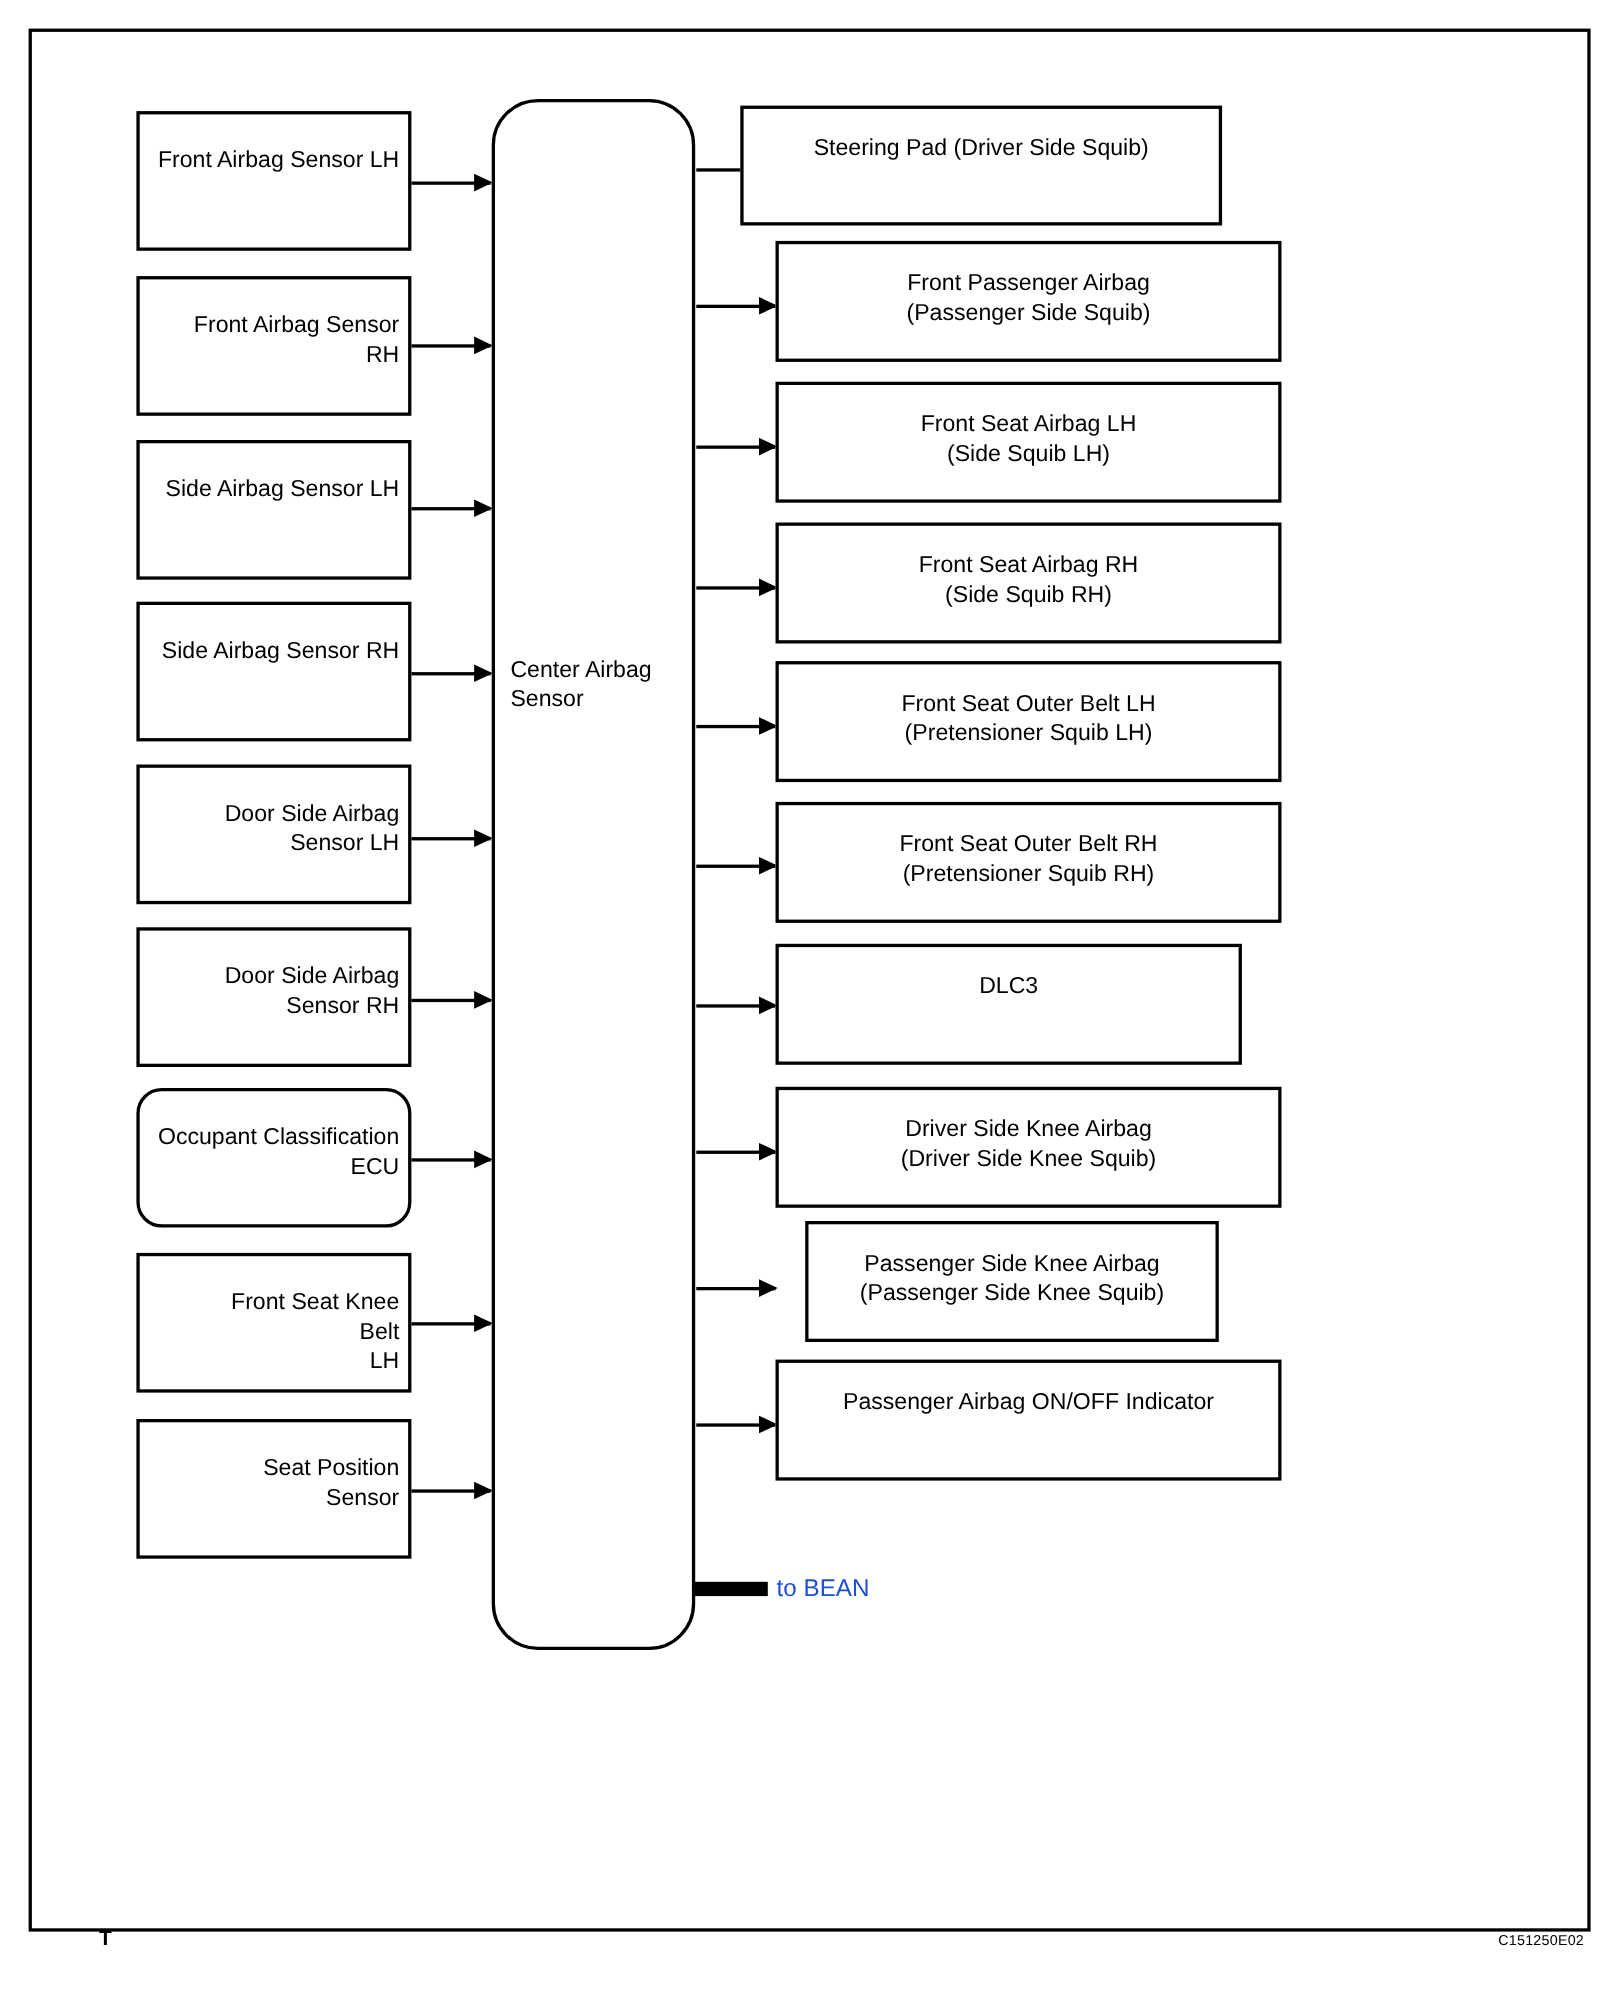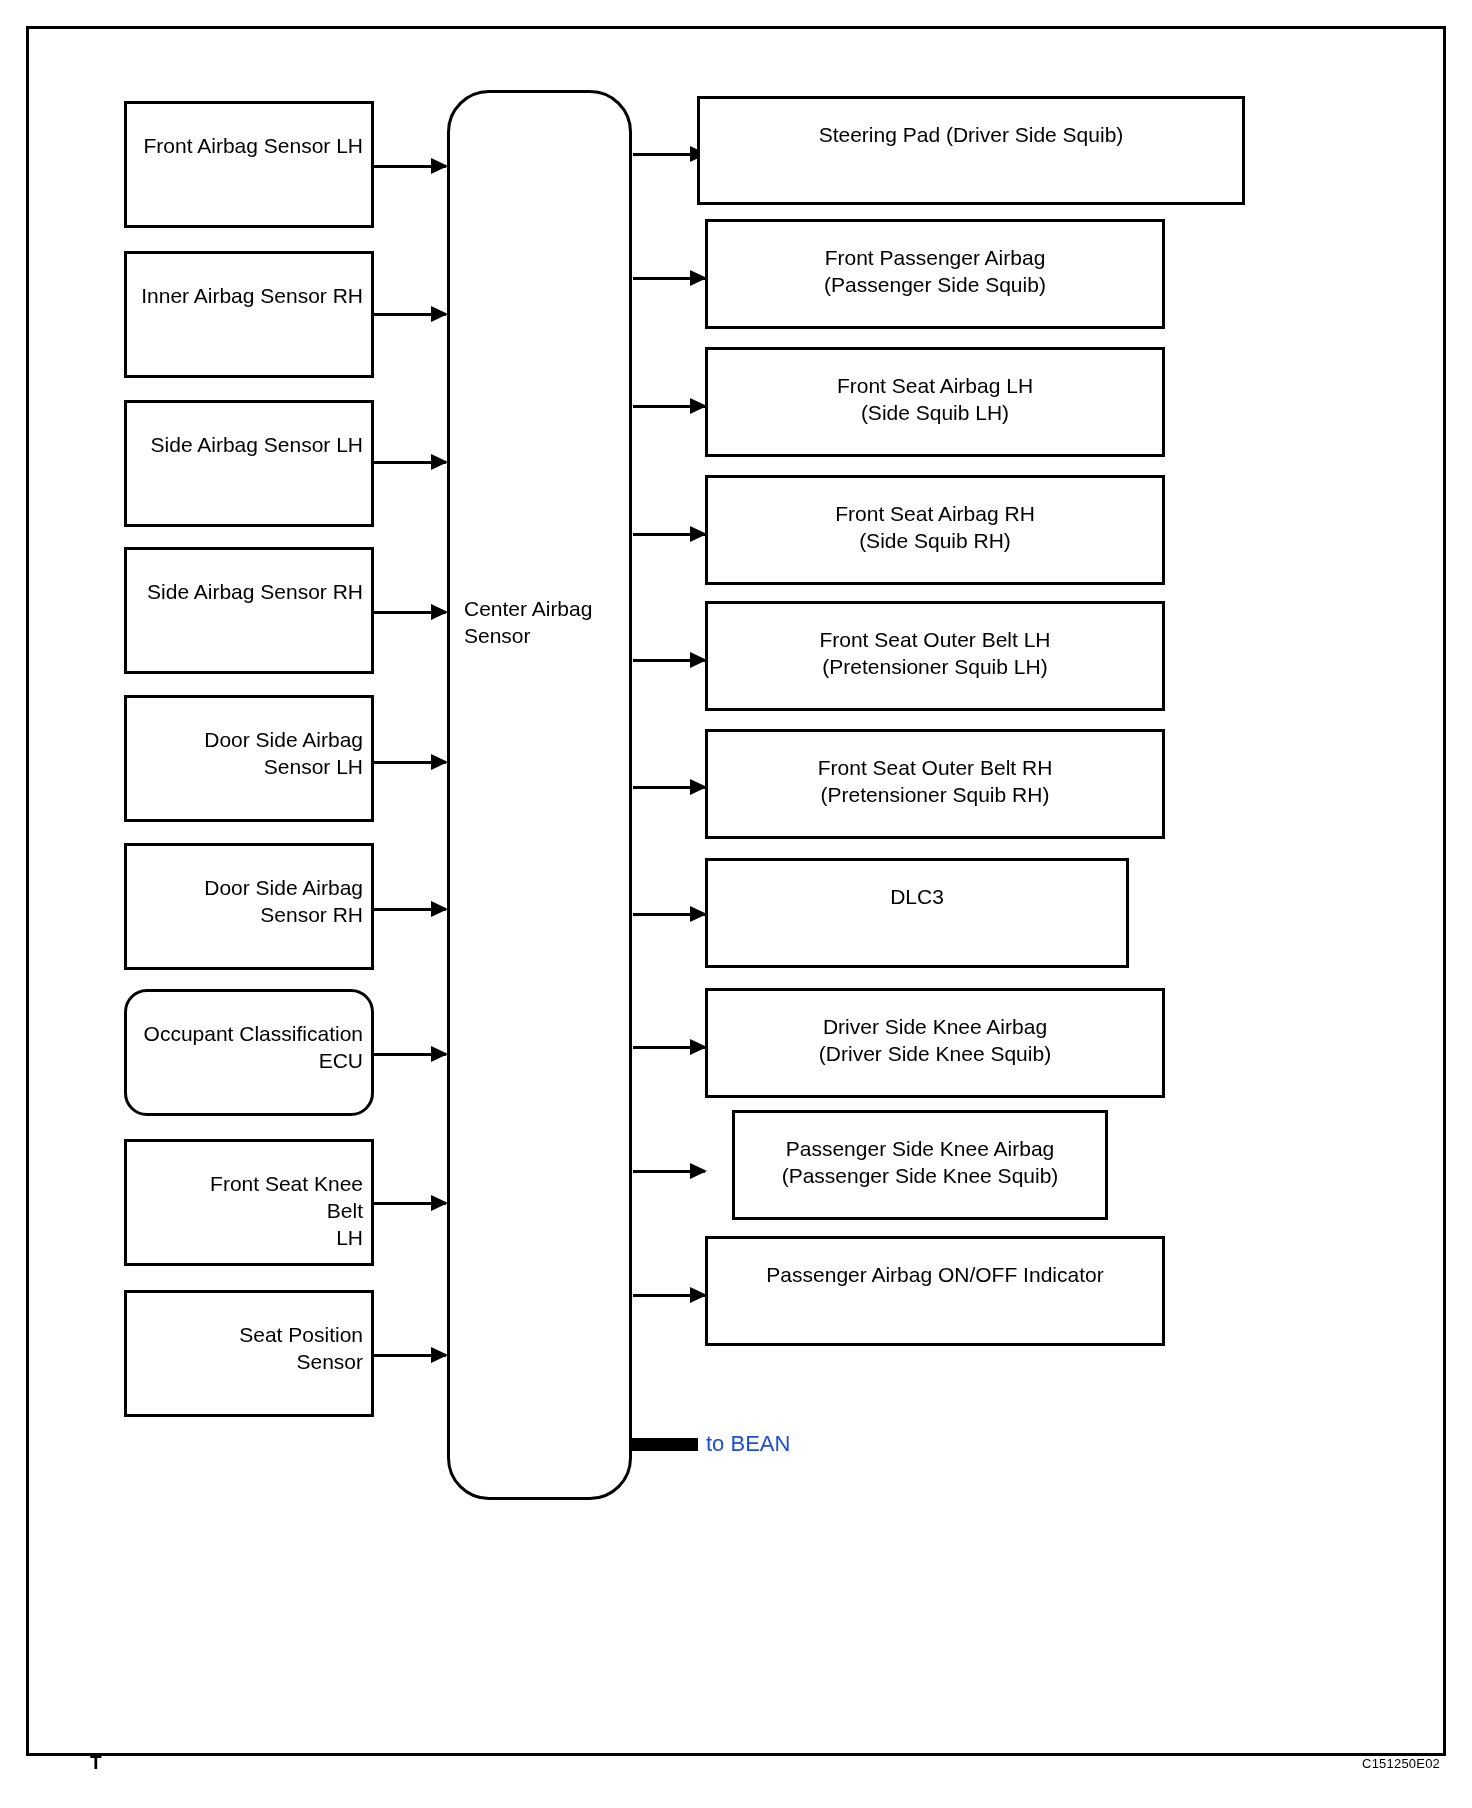--- a/index.html
+++ b/index.html
@@ -142,21 +142,21 @@
 
 <div id="page">
 
   <div id="page-frame"></div>
 
   <div class="node left" style="left:124px; top:101px; width:250px; height:127px;">
     <div class="label">Front Airbag Sensor LH</div>
   </div>
 
   <div class="node left" style="left:124px; top:251px; width:250px; height:127px;">
-    <div class="label">Inner Airbag Sensor RH</div>
+    <div class="label">Front Airbag Sensor RH</div>
   </div>
 
   <div class="node left" style="left:124px; top:400px; width:250px; height:127px;">
     <div class="label">Side Airbag Sensor LH</div>
   </div>
 
   <div class="node left" style="left:124px; top:547px; width:250px; height:127px;">
     <div class="label">Side Airbag Sensor RH</div>
   </div>
 
@@ -203,21 +203,21 @@
   <div class="arrow" style="left:633px; top:277px; width:72px;"></div>
   <div class="arrow" style="left:633px; top:405px; width:72px;"></div>
   <div class="arrow" style="left:633px; top:533px; width:72px;"></div>
   <div class="arrow" style="left:633px; top:659px; width:72px;"></div>
   <div class="arrow" style="left:633px; top:786px; width:72px;"></div>
   <div class="arrow" style="left:633px; top:913px; width:72px;"></div>
   <div class="arrow" style="left:633px; top:1046px; width:72px;"></div>
   <div class="arrow" style="left:633px; top:1170px; width:72px;"></div>
   <div class="arrow" style="left:633px; top:1294px; width:72px;"></div>
 
-  <div class="node right" style="left:697px; top:96px; width:548px; height:109px;">
+  <div class="node right" style="left:673px; top:96px; width:438px; height:109px;">
     <div class="label">Steering Pad (Driver Side Squib)</div>
   </div>
 
   <div class="node right" style="left:705px; top:219px; width:460px; height:110px;">
     <div class="label">Front Passenger Airbag
 (Passenger Side Squib)</div>
   </div>
 
   <div class="node right" style="left:705px; top:347px; width:460px; height:110px;padding-left:28px;">
     <div class="label">Front Seat Airbag LH

